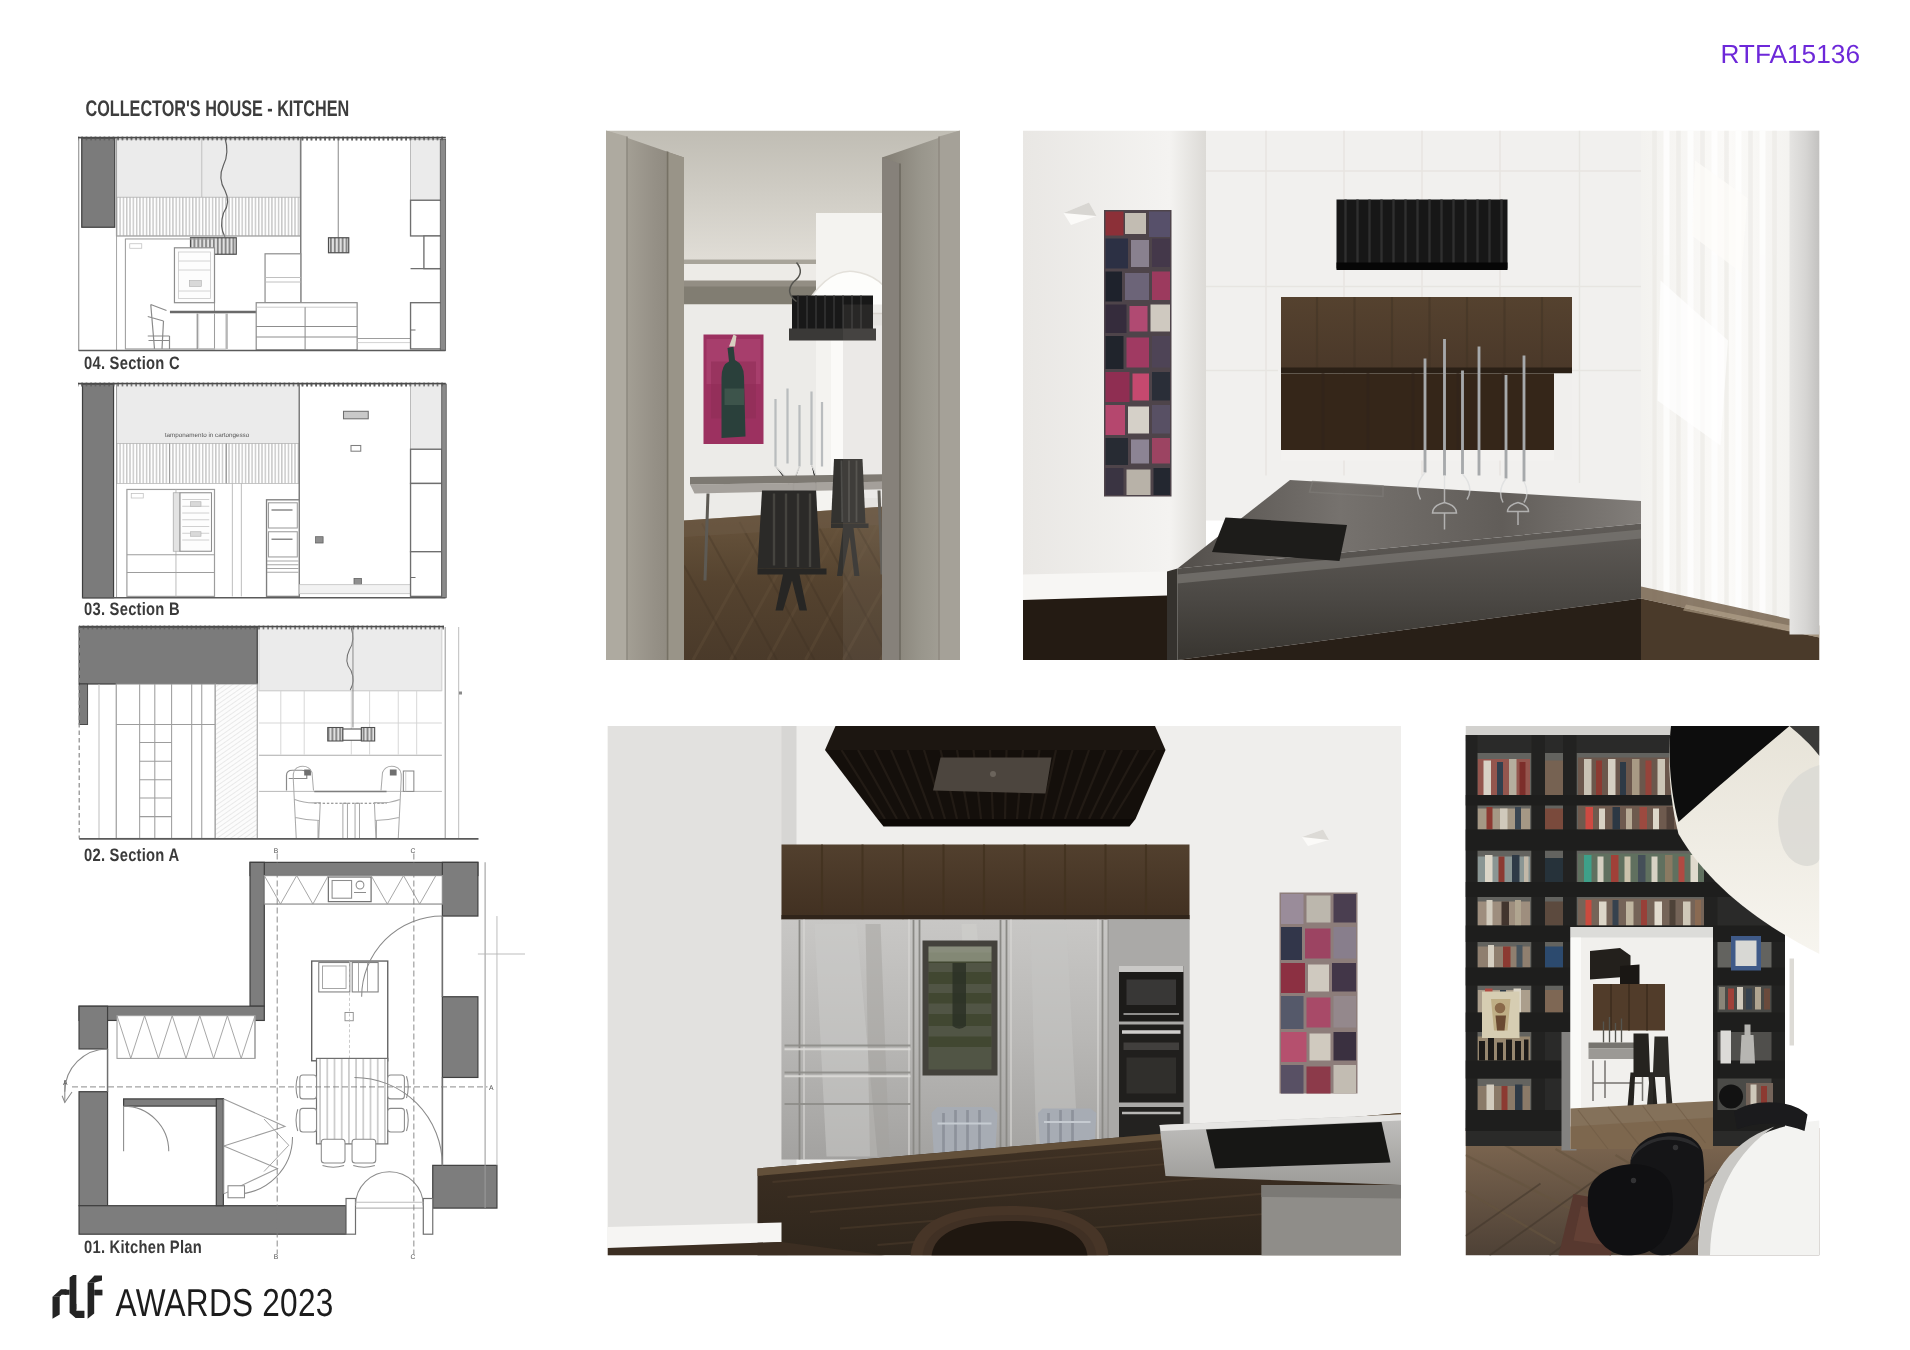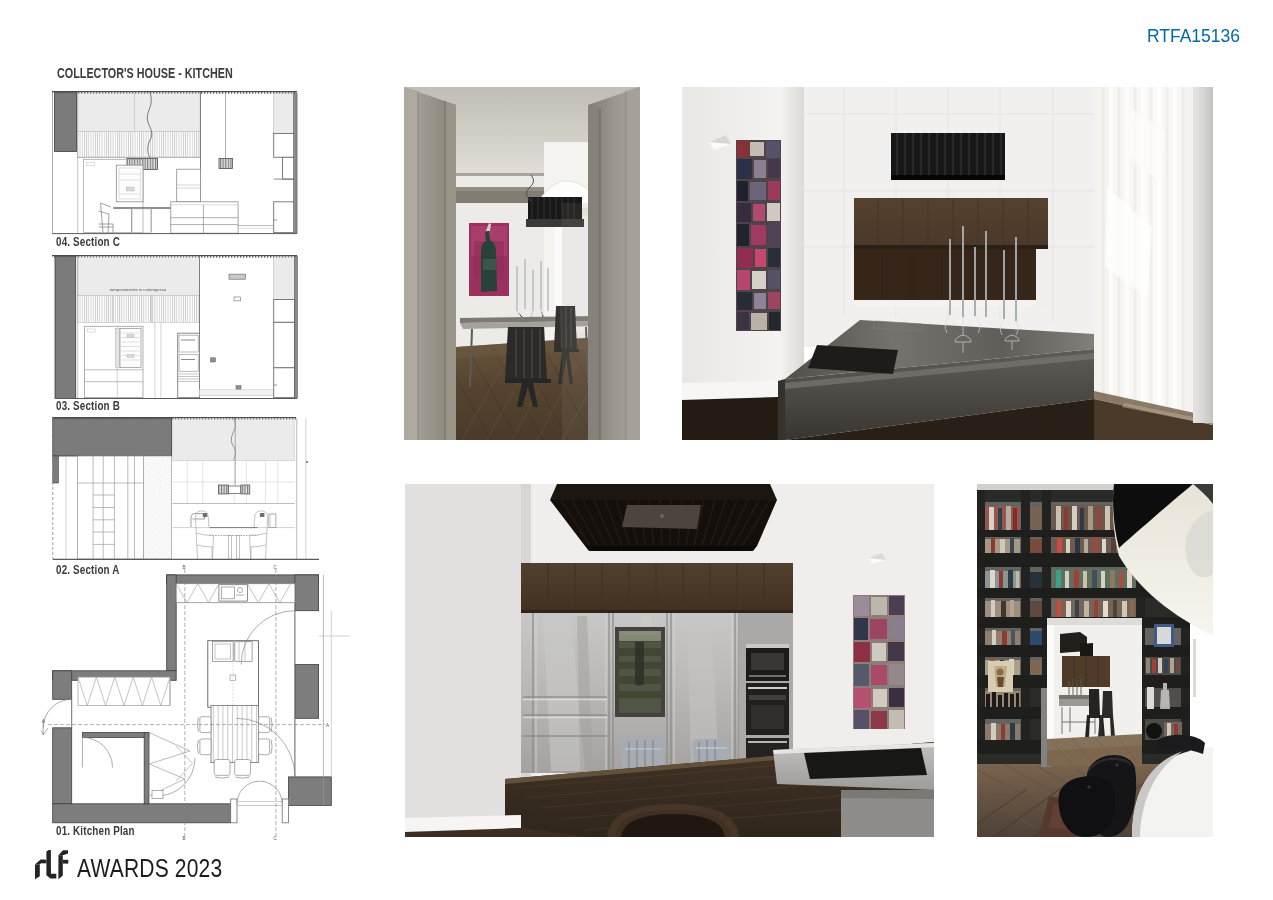--- a/index.html
+++ b/index.html
@@ -9,21 +9,21 @@
   .lbl{position:absolute;font-weight:bold;color:#3a3a3a;font-size:12px;
        transform:scaleX(0.82);transform-origin:left center;white-space:nowrap;
        letter-spacing:0.2px;}
 </style>
 </head>
 <body>
 <div id="board">
 
   <div class="abs" style="left:57px;top:64px;font-weight:bold;color:#3d3d3d;font-size:15px;transform:scaleX(0.72);transform-origin:left top;letter-spacing:0px;white-space:nowrap;">COLLECTOR'S HOUSE - KITCHEN</div>
 
-  <div class="abs" style="right:33px;top:26px;color:#0369a1;font-size:17.5px;">RTFA15136</div>
+  <div class="abs" style="right:33px;top:26px;color:#6d28d9;font-size:17.5px;">RTFA15136</div>
 
   <svg class="abs" style="left:51px;top:91px;" width="247" height="144" viewBox="0 0 247 144">
     <defs>
       <pattern id="vhatch" width="2.2" height="6" patternUnits="userSpaceOnUse">
         <rect width="2.2" height="6" fill="#ffffff"></rect>
           <line x1="0.5" y1="0" x2="0.5" y2="6" stroke="#b4b4b4" stroke-width="0.7"></line>
       </pattern>
       <pattern id="lamphatch" width="2.6" height="6" patternUnits="userSpaceOnUse">
         <rect width="2.6" height="6" fill="#e0e0e0"></rect>
           <line x1="0.6" y1="0" x2="0.6" y2="6" stroke="#6f6f6f" stroke-width="1"></line>

